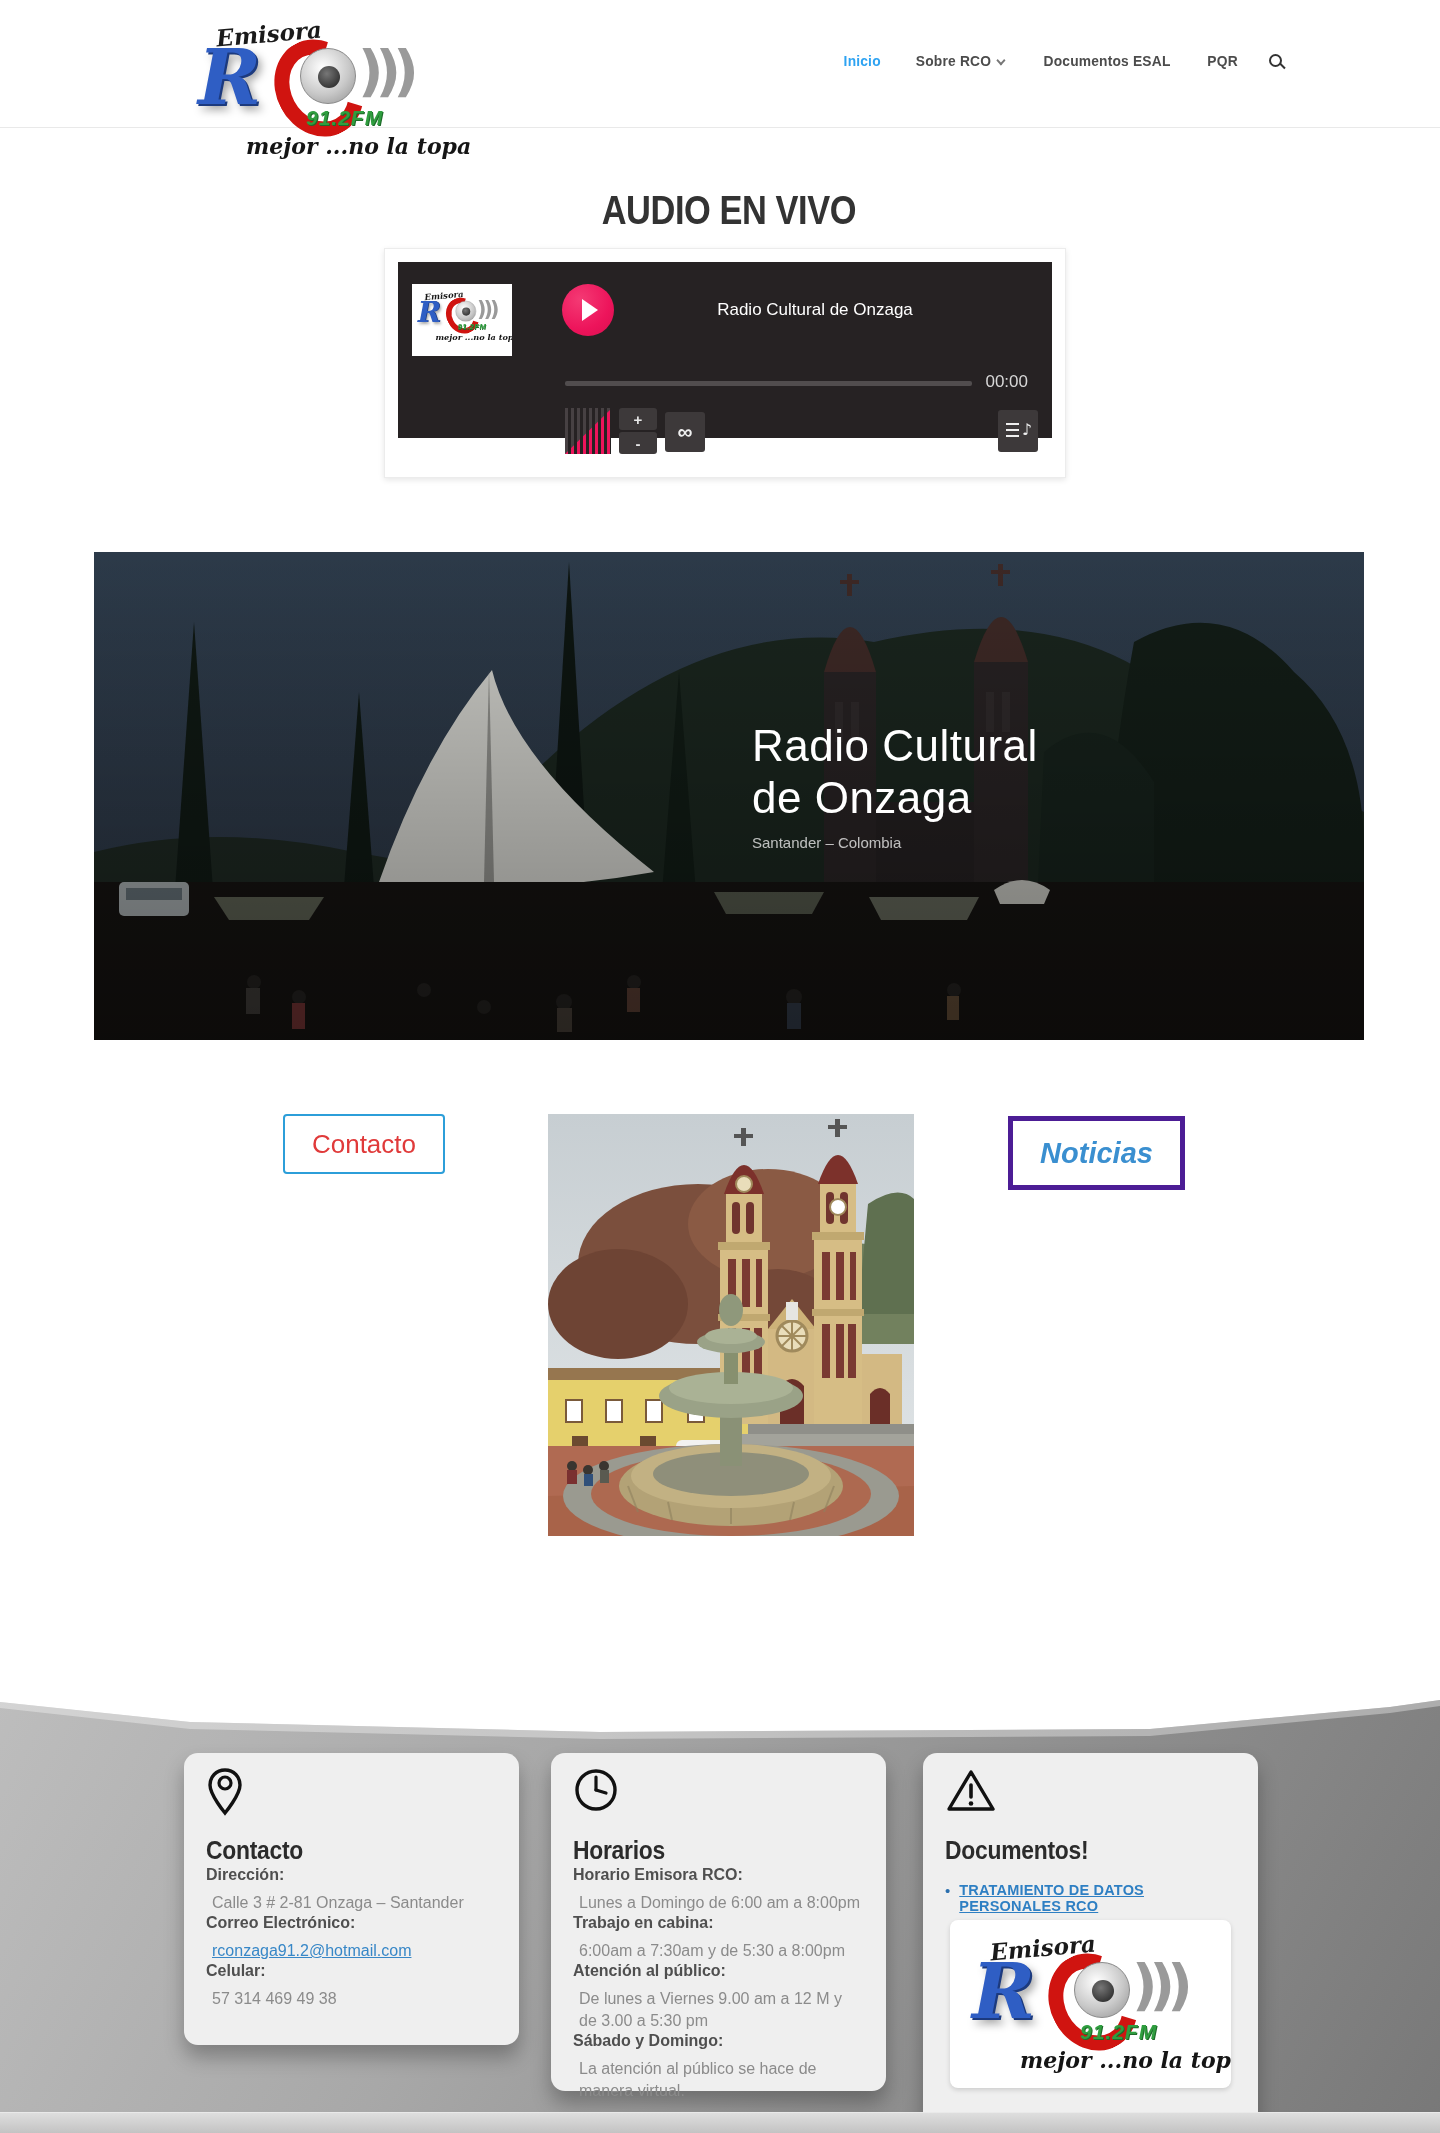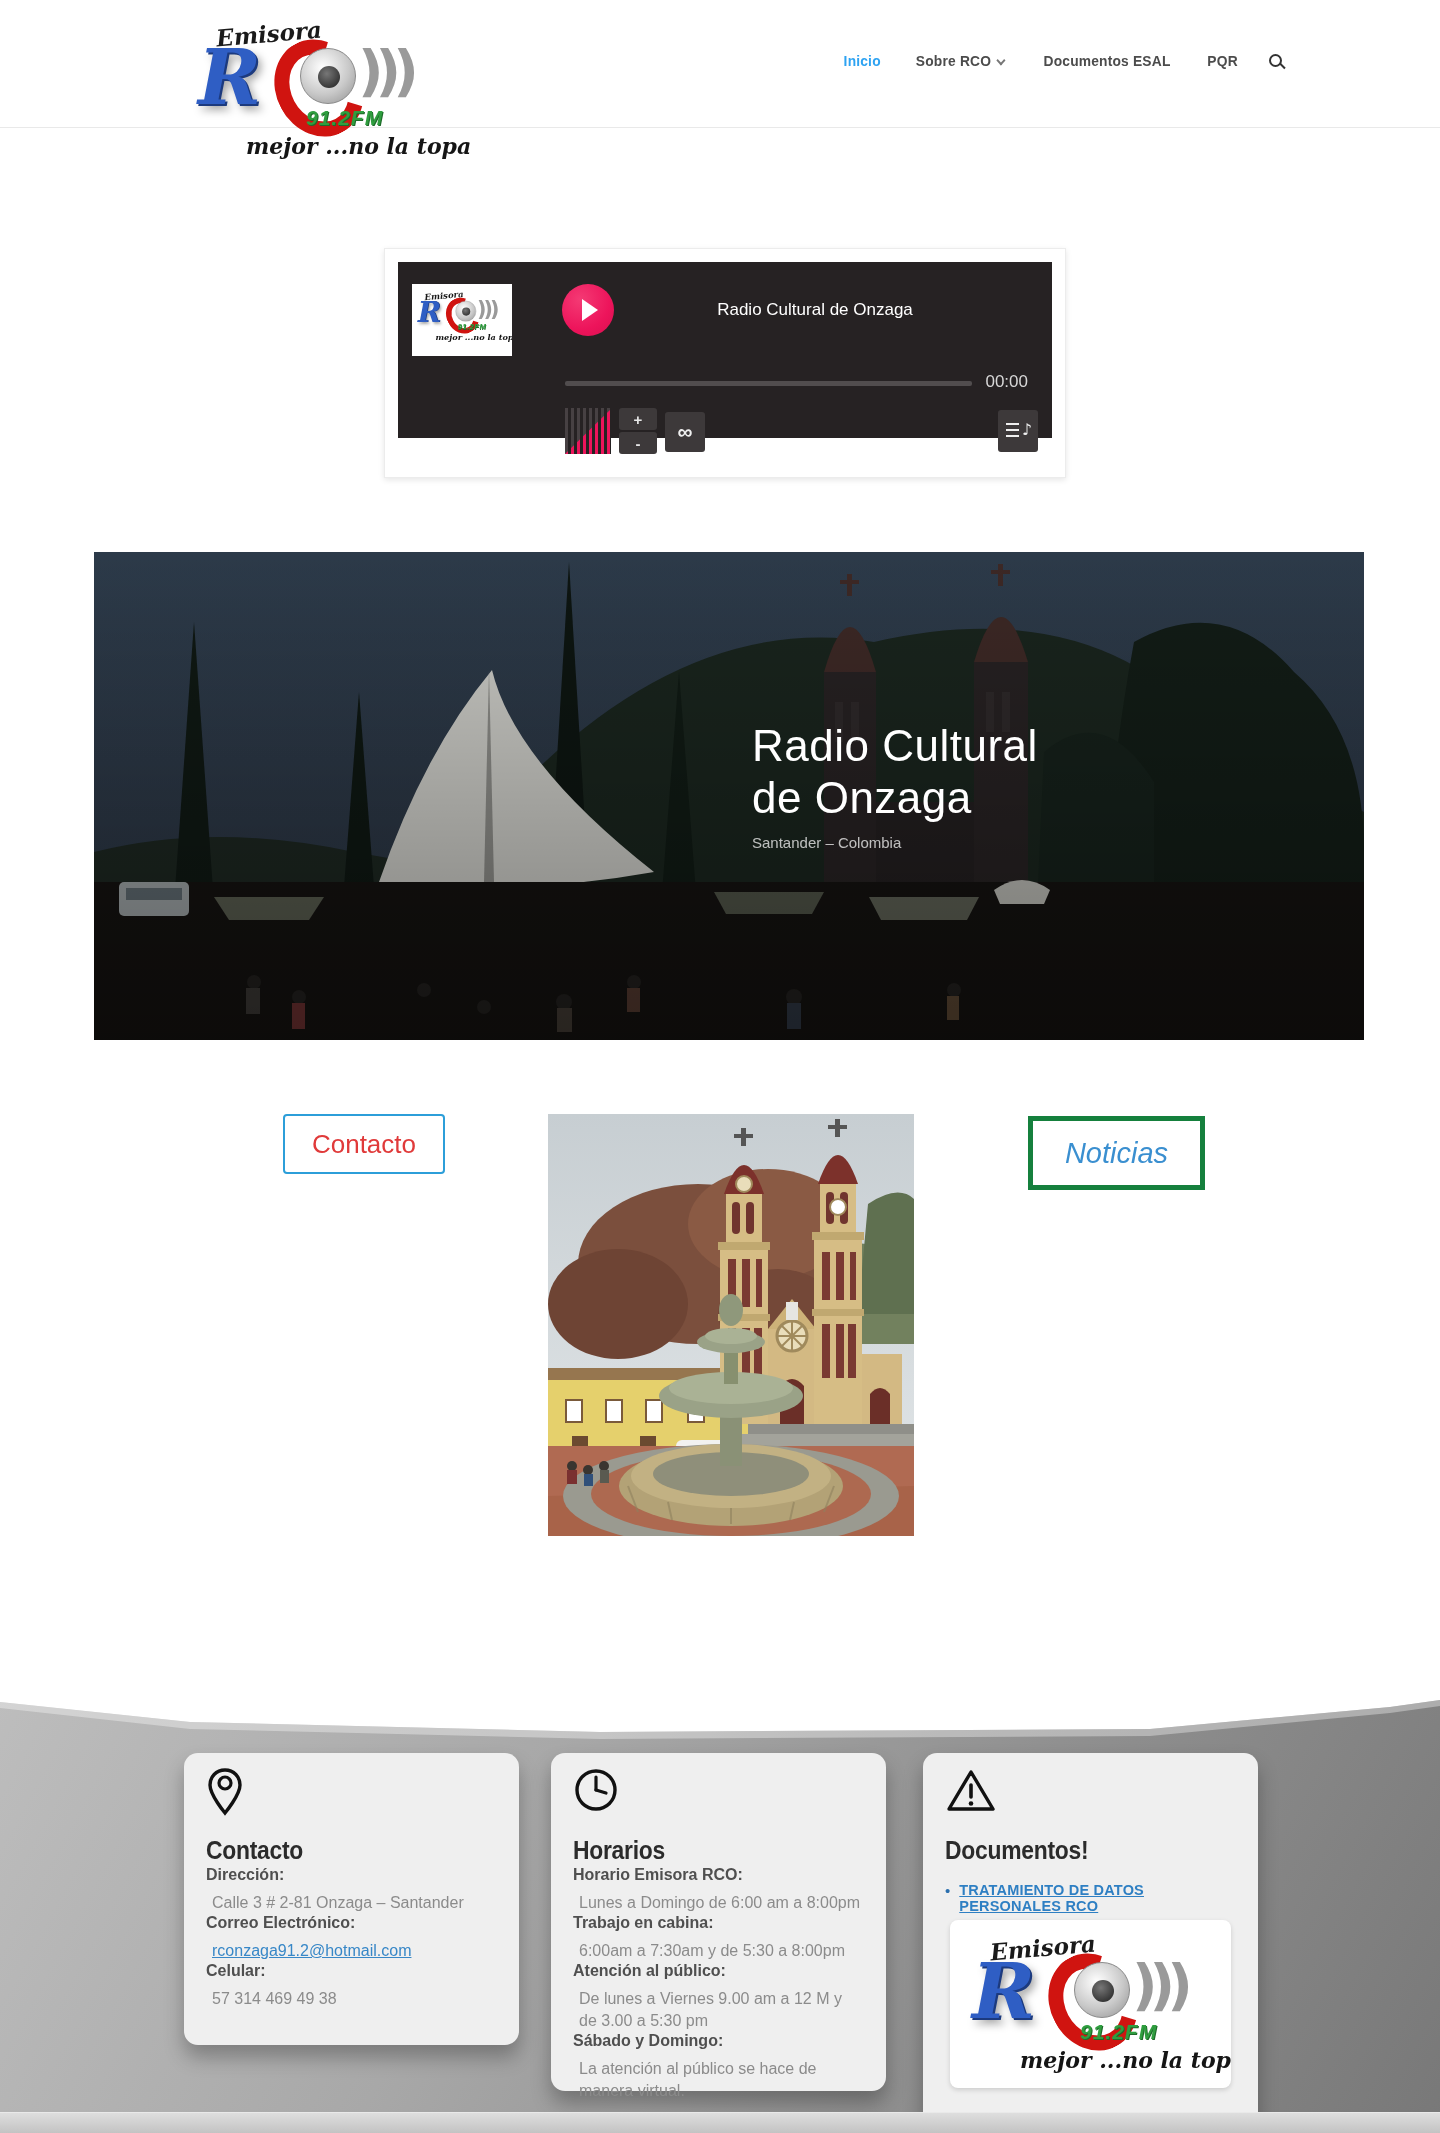--- a/index.html
+++ b/index.html
@@ -43,21 +43,21 @@
   
   .hero { position:absolute; left:94px; top:552px; width:1270px; height:488px; overflow:hidden; background:#1d2732; }
   .hero svg { position:absolute; inset:0; }
   .hero-text { position:absolute; left:658px; top:168px; width:290px; z-index:5; }
   .hero-title { color:#fff; font-size:44px; font-weight:normal; line-height:52px; letter-spacing:.5px; }
   .hero-sub { margin-top:10px; color:rgba(255,255,255,.72); font-size:15px; }
 
   
   .btn-contacto { position:absolute; left:283px; top:1114px; width:162px; height:60px; background:#fff; border:2px solid #2c9ed9; border-radius:4px; color:#e03a3a; font-size:26px; display:flex; align-items:center; justify-content:center; text-decoration:none; cursor:pointer; }
   .church { position:absolute; left:548px; top:1114px; width:366px; height:422px; overflow:hidden; }
-  .btn-noticias { position:absolute; left:1008px; top:1116px; width:177px; height:74px; background:#fff; border:5px solid #15803d; color:#3a8fd0; font-size:29px; font-weight:normal; font-style:italic; display:flex; align-items:center; justify-content:center; text-decoration:none; cursor:pointer;margin-left:20px; }
+  .btn-noticias { position:absolute; left:1008px; top:1116px; width:177px; height:74px; background:#fff; border:5px solid #4c1d95; color:#3a8fd0; font-size:29px; font-weight:bold; font-style:italic; display:flex; align-items:center; justify-content:center; text-decoration:none; cursor:pointer; }
 
   
   .footer { position:absolute; left:0; top:1690px; width:1440px; height:443px; background:linear-gradient(118deg, #bdbdbd 0%, #a8a8a8 35%, #909090 65%, #787878 100%); }
   .white-notch { position:absolute; left:0; top:0; width:1440px; height:48px; background:#fff;
     clip-path:polygon(0 0, 1440px 0, 1440px 10px, 1390px 17px, 1150px 39px, 600px 42px, 190px 32px, 0 12px); }
   .notch-hi { position:absolute; left:0; top:0; width:1440px; height:54px; background:rgba(255,255,255,.35);
     clip-path:polygon(0 12px, 190px 32px, 600px 42px, 1150px 39px, 1390px 17px, 1440px 10px, 1440px 16px, 1390px 23px, 1150px 46px, 600px 49px, 190px 39px, 0 18px); }
   .fcard { position:absolute; top:63px; width:335px; background:#efefef; border-radius:14px; box-shadow:0 12px 20px rgba(0,0,0,.28); padding:14px 22px 20px 22px; }
   .fcard .icon-wrap { text-align:center; height:52px; }
   .fcard h3 { font-size:26px; color:#2b2b2b; margin-top:16px; }
@@ -110,20 +110,21 @@
       <nav class="main-nav">
         <a class="nav-item active">Inicio</a>
         <a class="nav-item"><span>Sobre RCO</span><span class="chev"></span></a>
         <a class="nav-item">Documentos ESAL</a>
         <a class="nav-item">PQR</a>
         <span class="search-ico"></span>
       </nav>
     </div>
   </header>
 
+  <h1 class="live-heading"><span>AUDIO EN VIVO</span></h1>
 
   <div class="player-card">
     <div class="player">
       <div class="pl-thumb">
         <div class="logo-scale">
           <div class="rco-logo">
             <span class="lg-emisora">Emisora</span>
             <span class="lg-r">R</span>
             <span class="lg-c"></span>
             <span class="lg-spk"></span>

